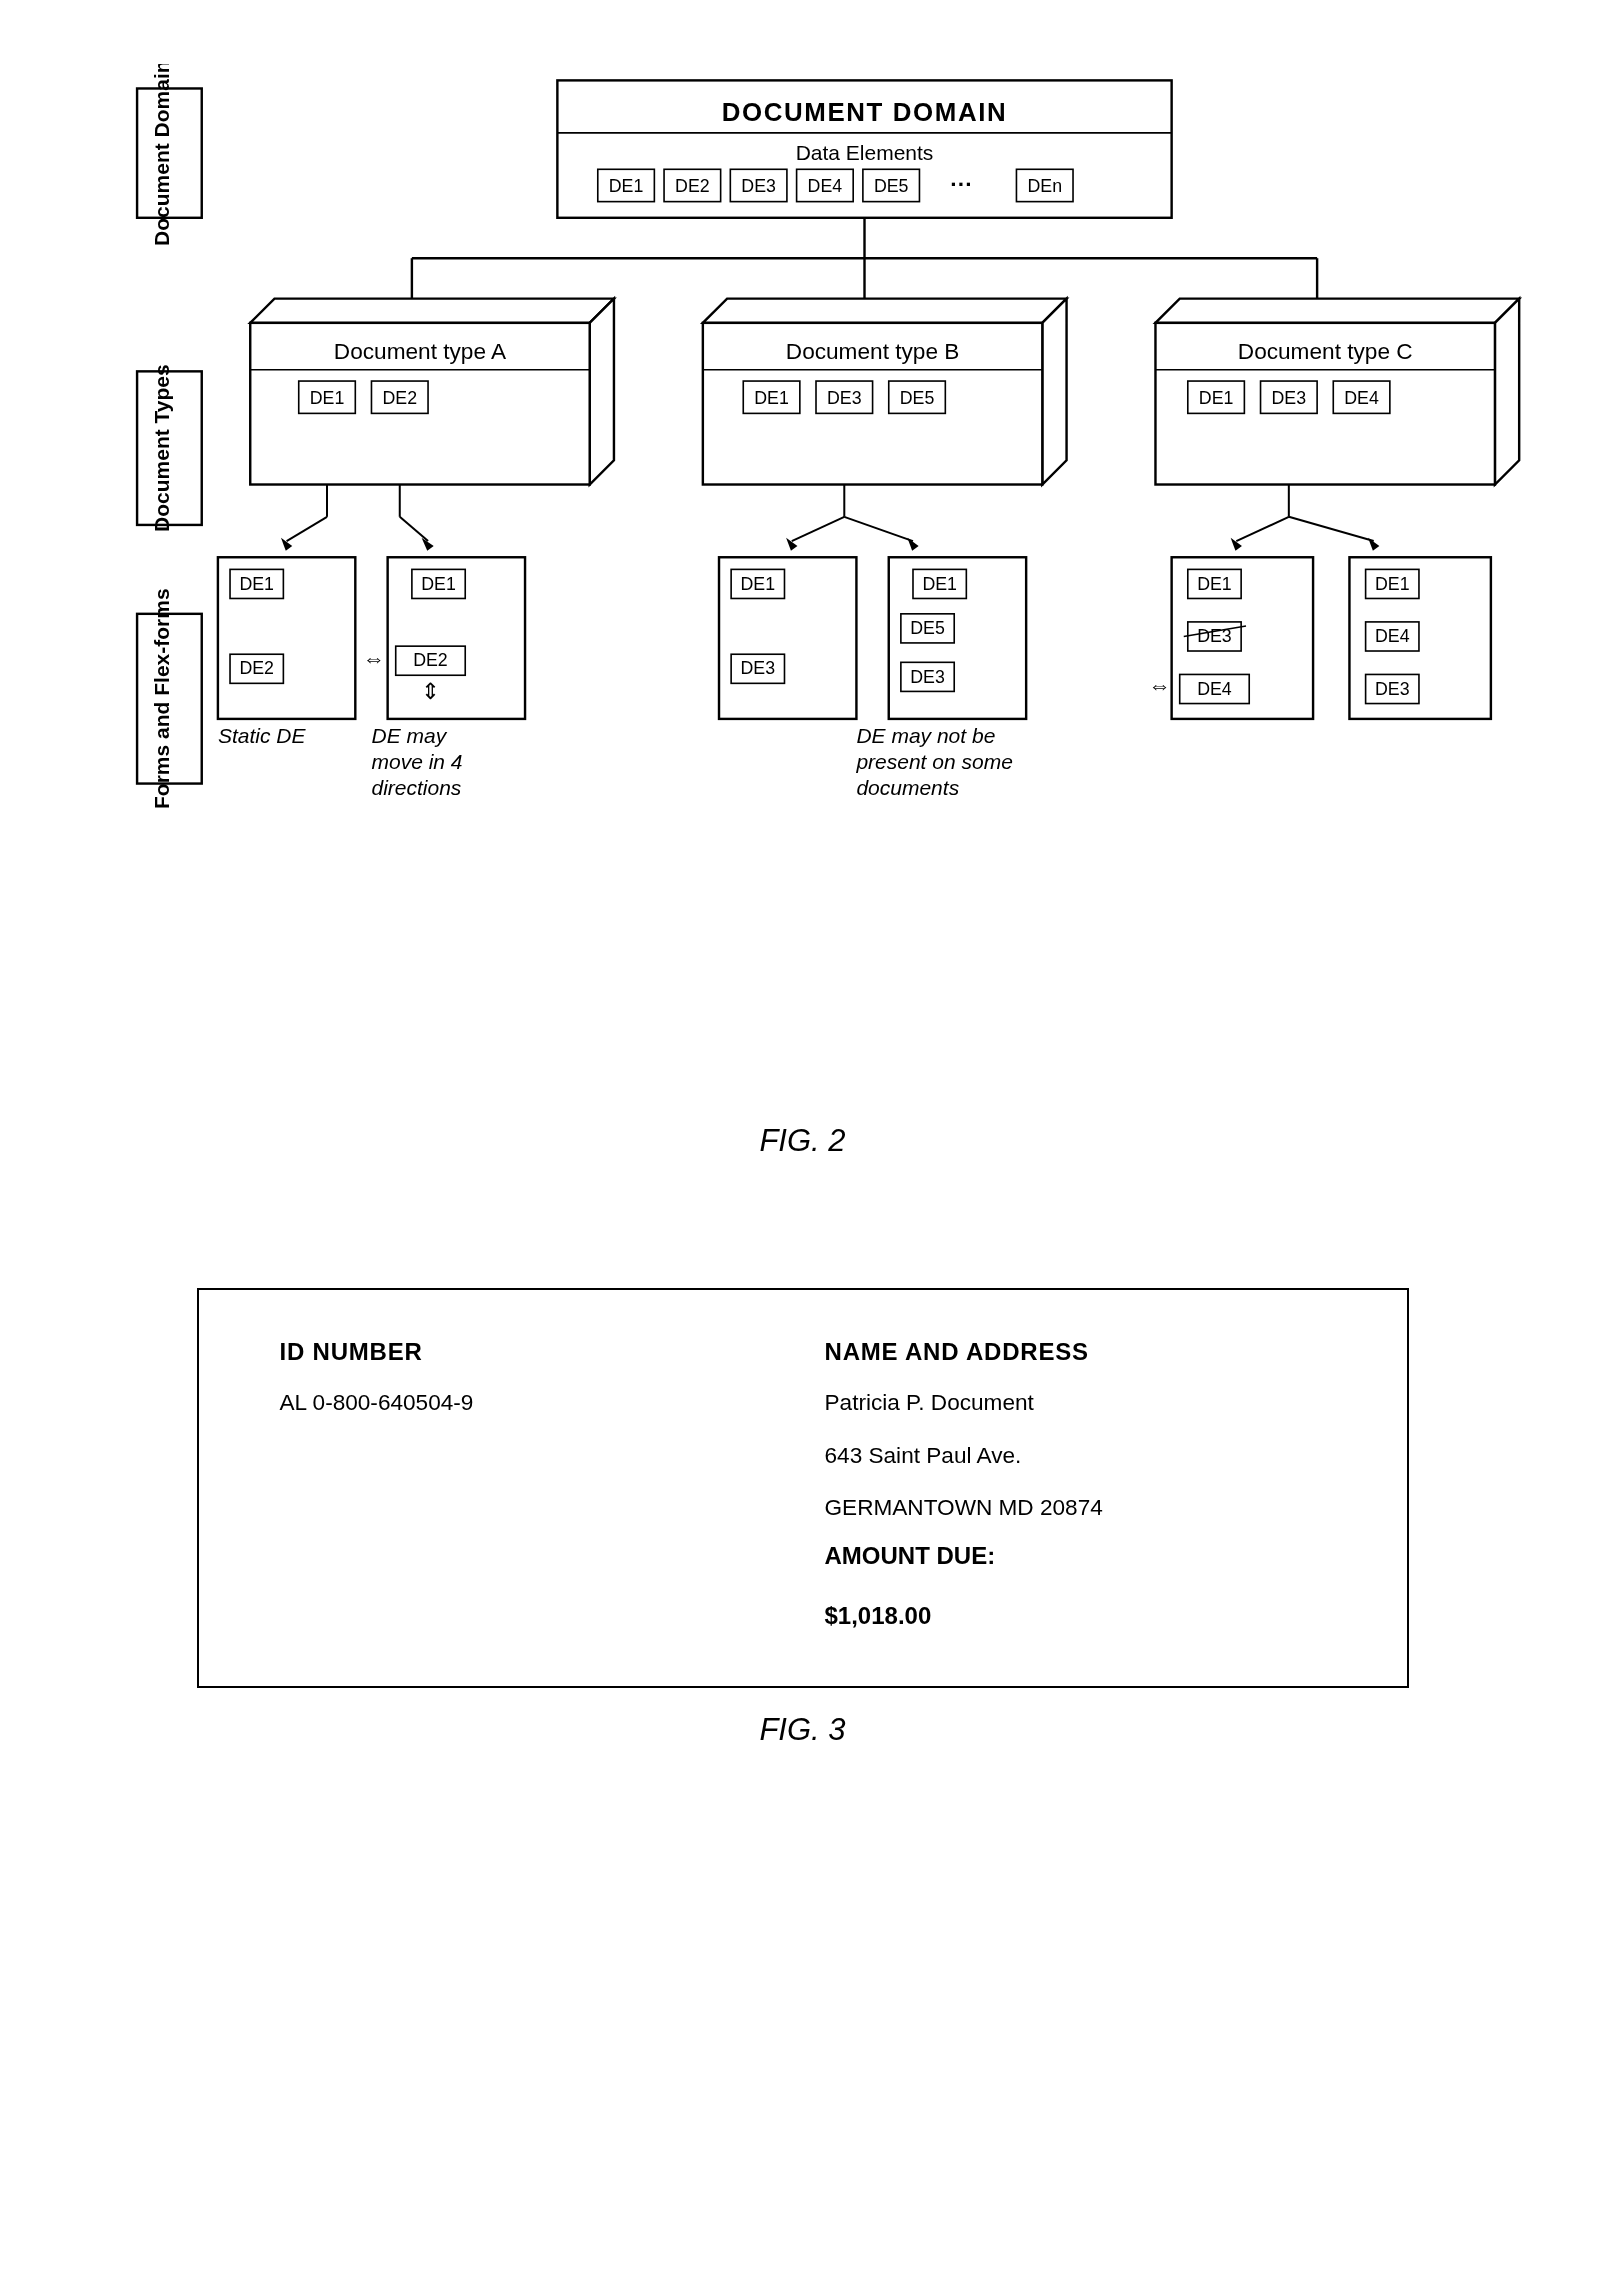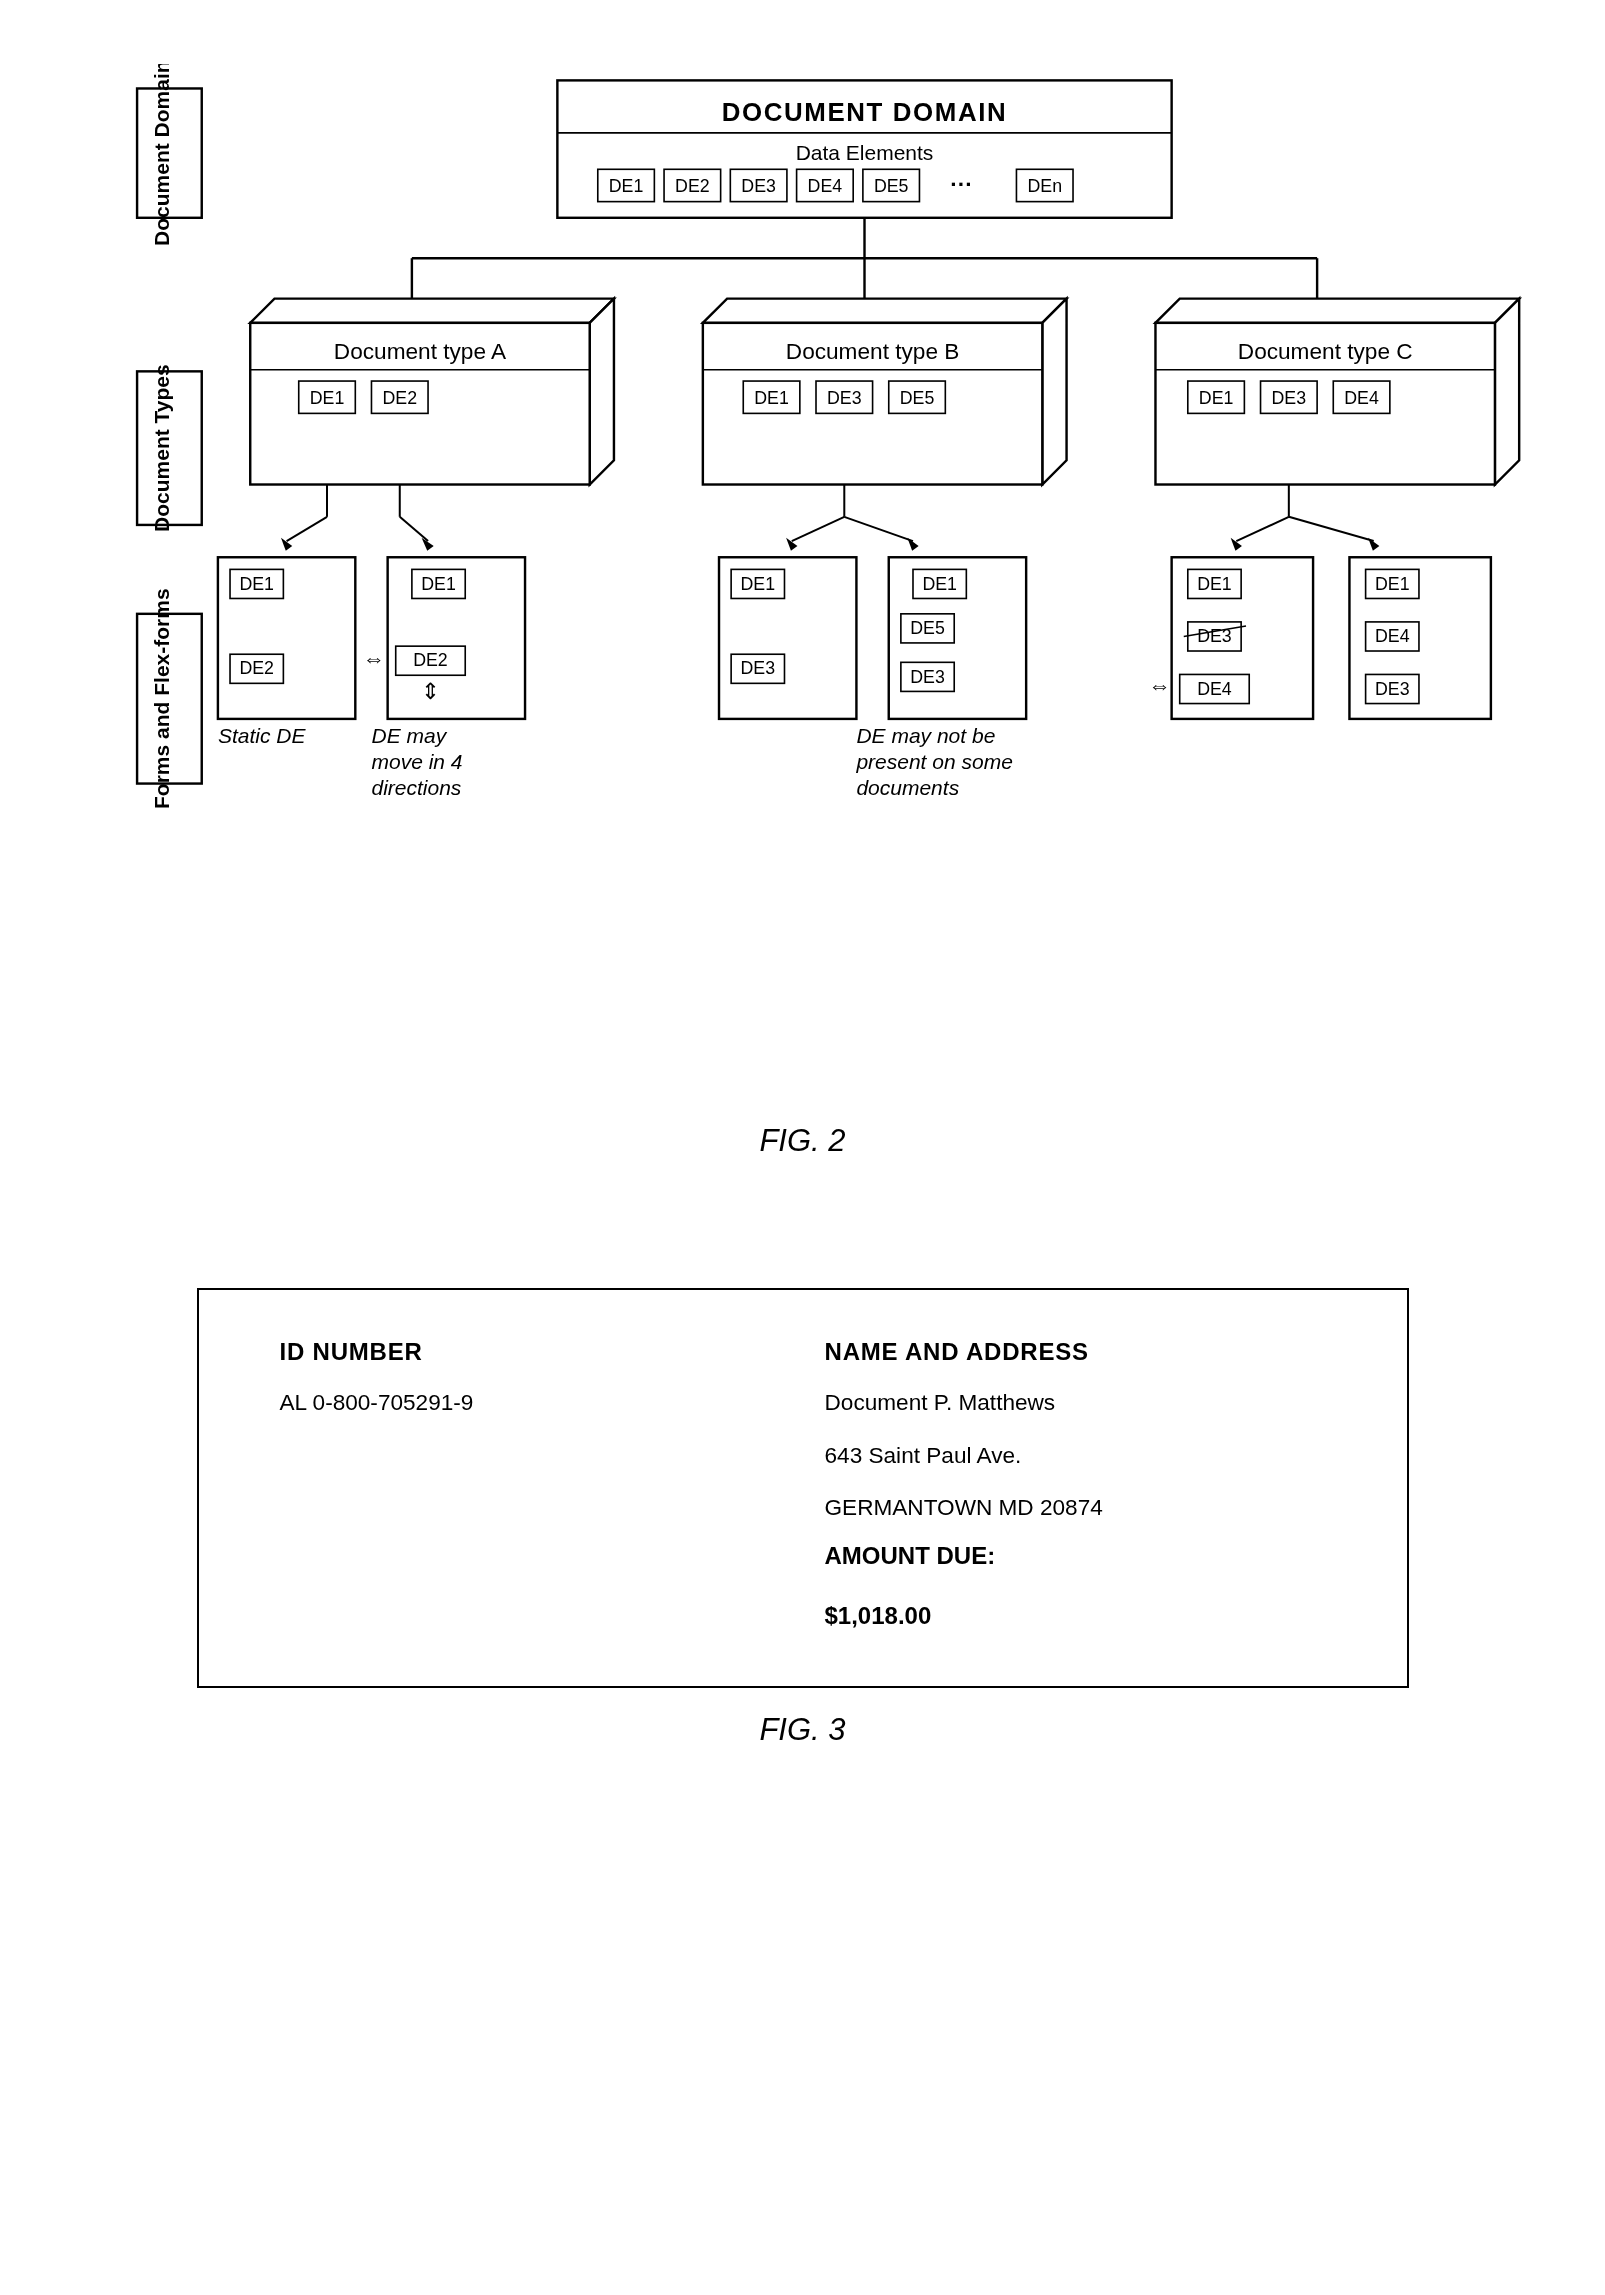--- a/index.html
+++ b/index.html
@@ -256,26 +256,26 @@
 
   <div class="fig-label">FIG. 2</div>
 </div>
 
 <div style="display:flex; flex-direction:column; align-items:center;">
   <div class="fig3-container">
     <div class="fig3-grid">
 
       <div class="fig3-col">
         <div class="field-label">ID NUMBER</div>
-        <div class="field-value">AL 0-800-705291-9</div>
+        <div class="field-value">AL 0-800-640504-9</div>
       </div>
 
       <div class="fig3-col">
         <div class="field-label">NAME AND ADDRESS</div>
-        <div class="field-value">Document P. Matthews</div>
+        <div class="field-value">Patricia P. Document</div>
         <div class="field-value">643 Saint Paul Ave.</div>
         <div class="field-value">GERMANTOWN   MD  20874</div>
         <div class="amount-row">
           <span class="amount-label">AMOUNT DUE:</span>
           <span class="amount-value">$1,018.00</span>
         </div>
       </div>
     </div>
   </div>
 

